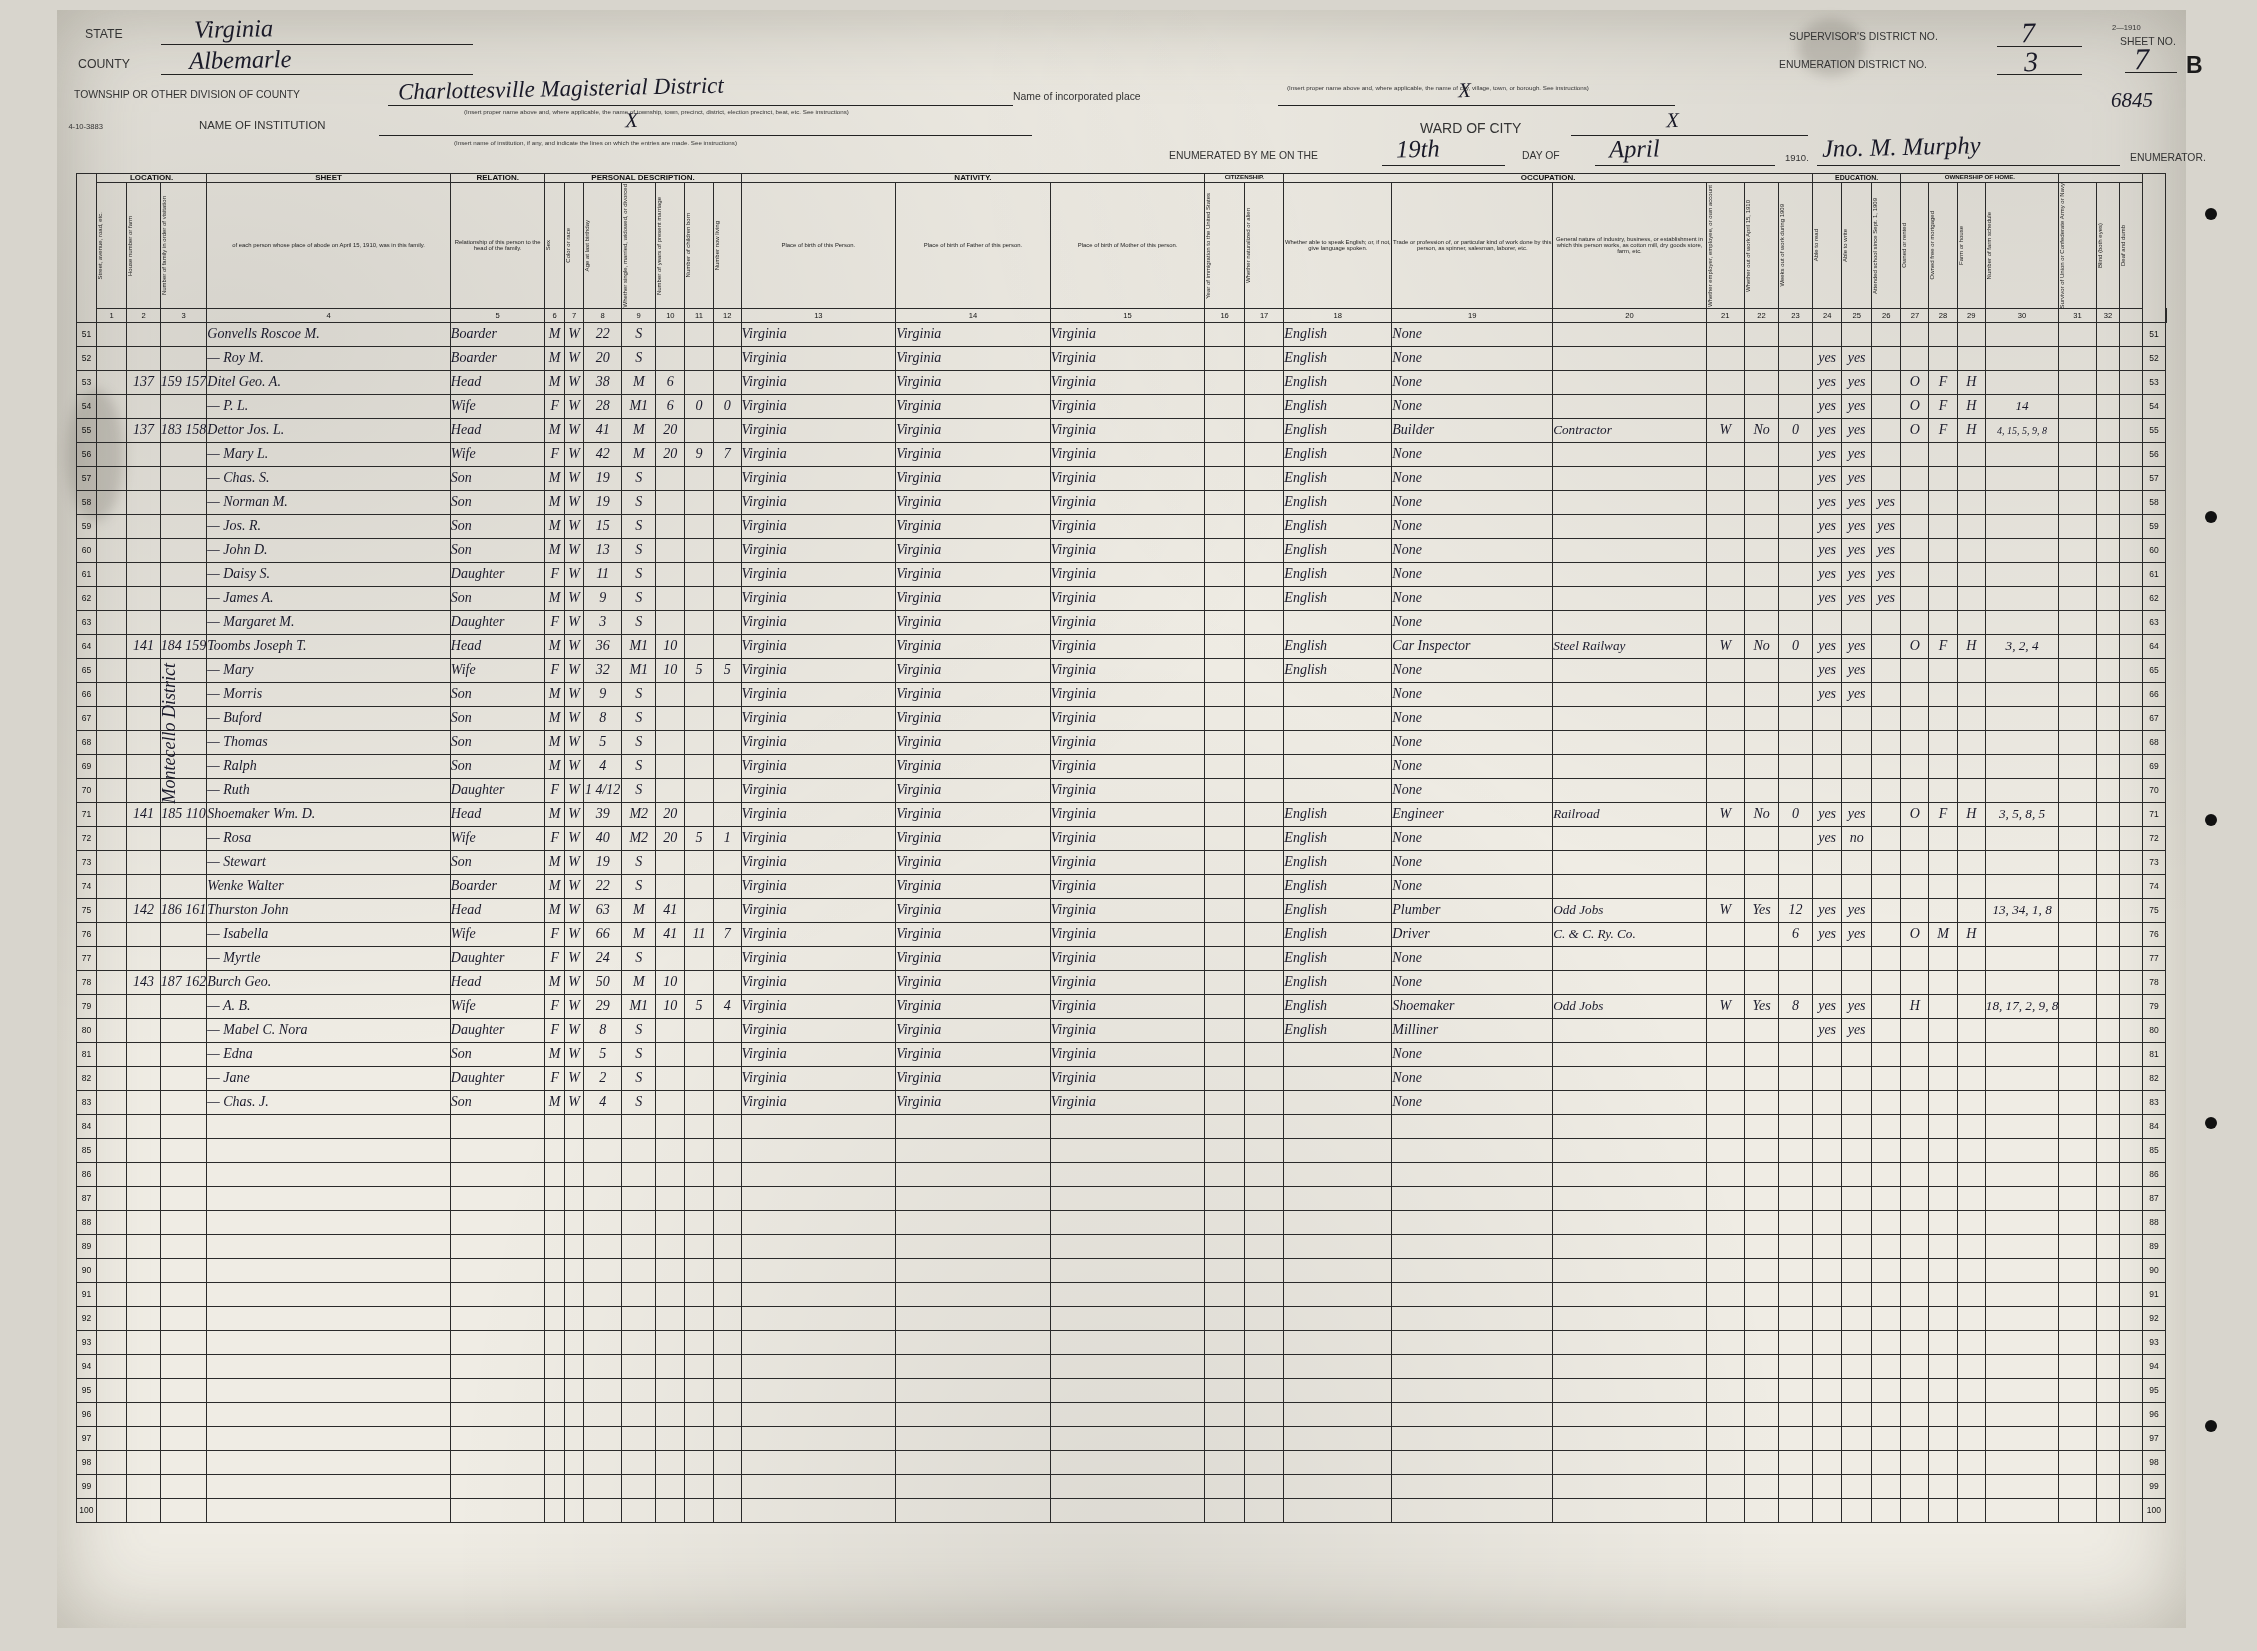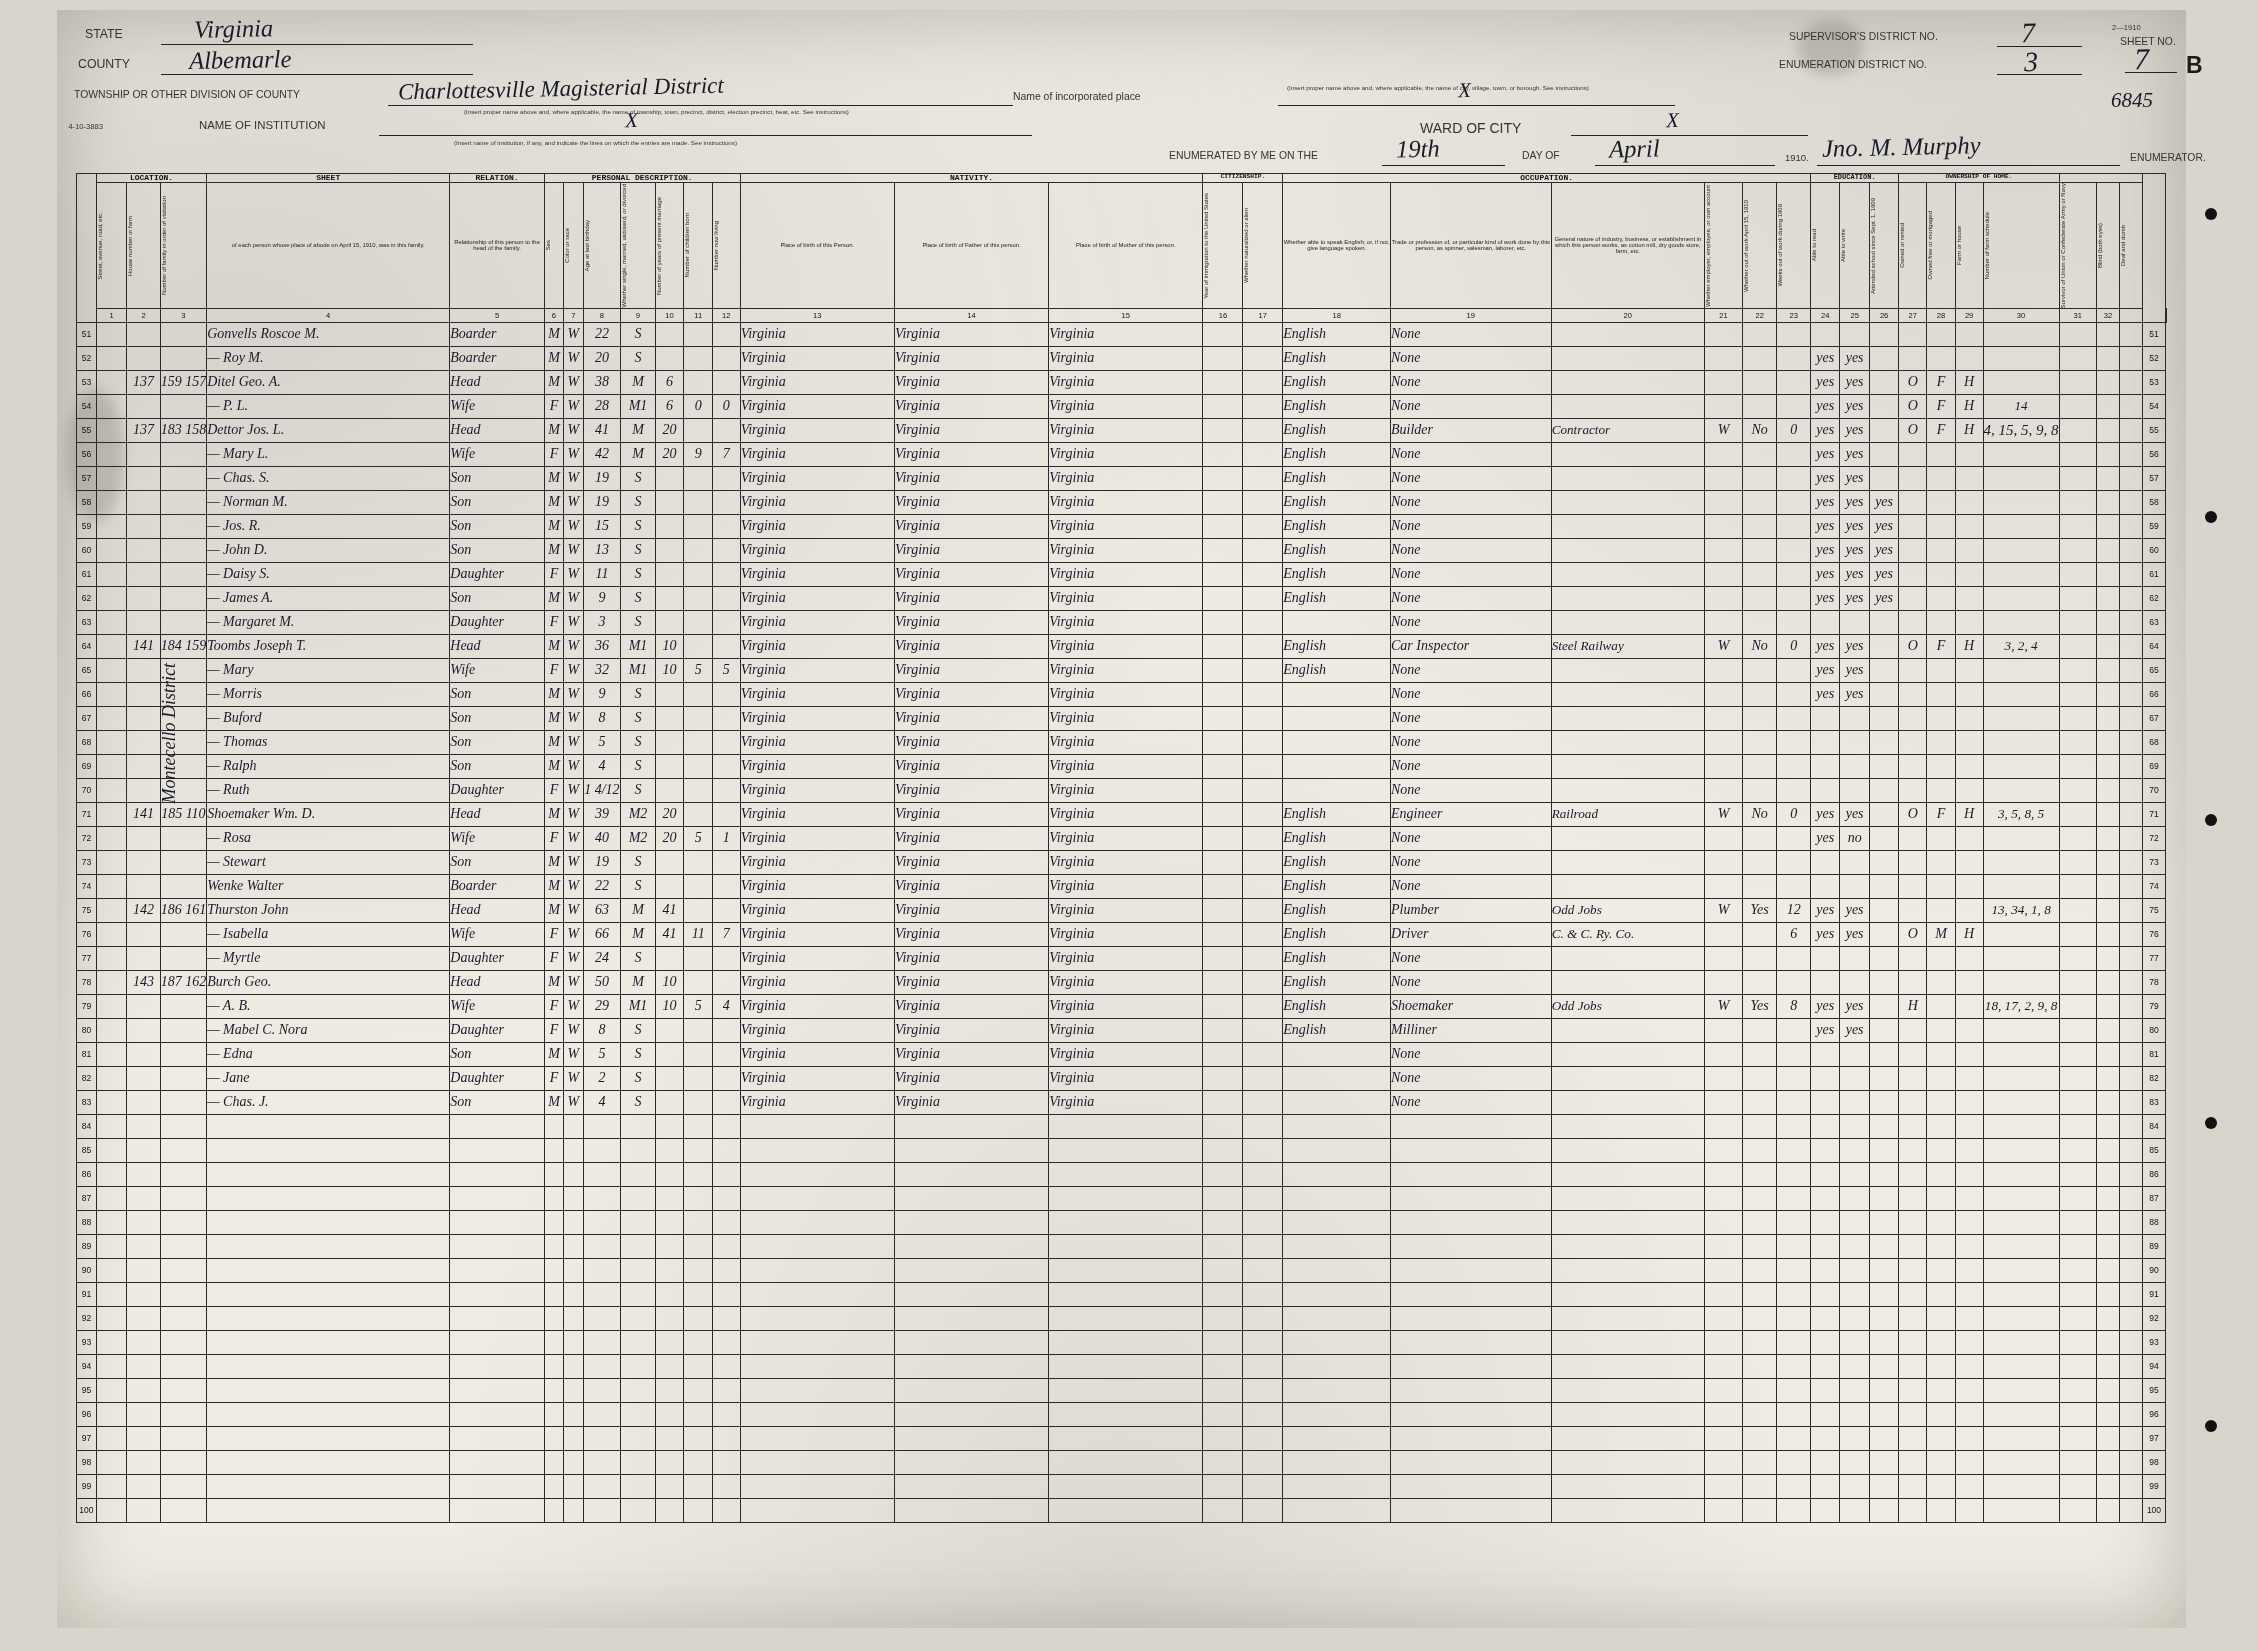--- a/index.html
+++ b/index.html
@@ -23,21 +23,21 @@
   .hand{position:absolute;font-family:"Liberation Serif",serif;font-style:italic;
         color:#1a1a28;white-space:nowrap;transform:rotate(-1.2deg);}
   .title1{position:absolute;left:681px;top:13.2px;width:852px;text-align:center;
           font-family:"Liberation Sans",sans-serif;font-weight:bold;font-size:17px;letter-spacing:0.4px;}
   .title2{position:absolute;left:606px;top:40px;width:1003px;text-align:center;
           font-family:"Liberation Sans",sans-serif;font-weight:bold;font-size:28px;letter-spacing:0.3px;}
   .boxr{position:absolute;border:1.4px solid #222;}
   
   table.census{position:absolute;border-collapse:collapse;}
   .census td,.census th{border:0.9px solid #2a2a2a;padding:0;}
-  .colhead{font-family:Liberation Mono, monospace;font-size:8px;font-weight:bold;
+  .colhead{font-family:Liberation Sans, sans-serif;font-size:8px;font-weight:bold;
            text-align:center;line-height:1.05;color:#111;}
   .subhead{font-family:"Liberation Sans",sans-serif;font-size:5.9px;text-align:center;
            line-height:1.0;color:#222;padding:0.9px;}
   .numrow td{font-family:"Liberation Sans",sans-serif;font-size:7.6px;text-align:center;color:#111;height:12.3px;}
   .rowcell{height:23px;font-family:"Liberation Serif",serif;font-style:italic;
            font-size:14px;color:#1a1a2b;padding-left:2.8px;white-space:nowrap;overflow:hidden;}
   .ctr{text-align:center;padding-left:0;}
   .ln{font-family:"Liberation Sans",sans-serif;font-style:normal;font-size:8.5px;
       text-align:center;color:#111;}
   .vert{writing-mode:vertical-rl;transform:rotate(180deg);font-family:"Liberation Sans",sans-serif;
@@ -467,21 +467,21 @@
             <td class="rowcell " style="font-size: 13.2px;">Contractor</td>
             <td class="rowcell ctr">W</td>
             <td class="rowcell ctr">No</td>
             <td class="rowcell ctr">0</td>
             <td class="rowcell ctr">yes</td>
             <td class="rowcell ctr">yes</td>
             <td class="rowcell ctr"></td>
             <td class="rowcell ctr">O</td>
             <td class="rowcell ctr">F</td>
             <td class="rowcell ctr">H</td>
-            <td class="rowcell ctr" style="font-size: 15px;">4, 15, 5, 9, 8</td>
+            <td class="rowcell ctr" style="font-size: 10px;">4, 15, 5, 9, 8</td>
             <td class="rowcell ctr"></td>
             <td class="rowcell ctr"></td>
             <td class="rowcell ctr"></td>
             <td class="rowcell ln">55</td>
           </tr>
           <tr>
             <td class="rowcell ln">56</td>
             <td class="rowcell "></td>
             <td class="rowcell ctr"></td>
             <td class="rowcell ctr"></td>

